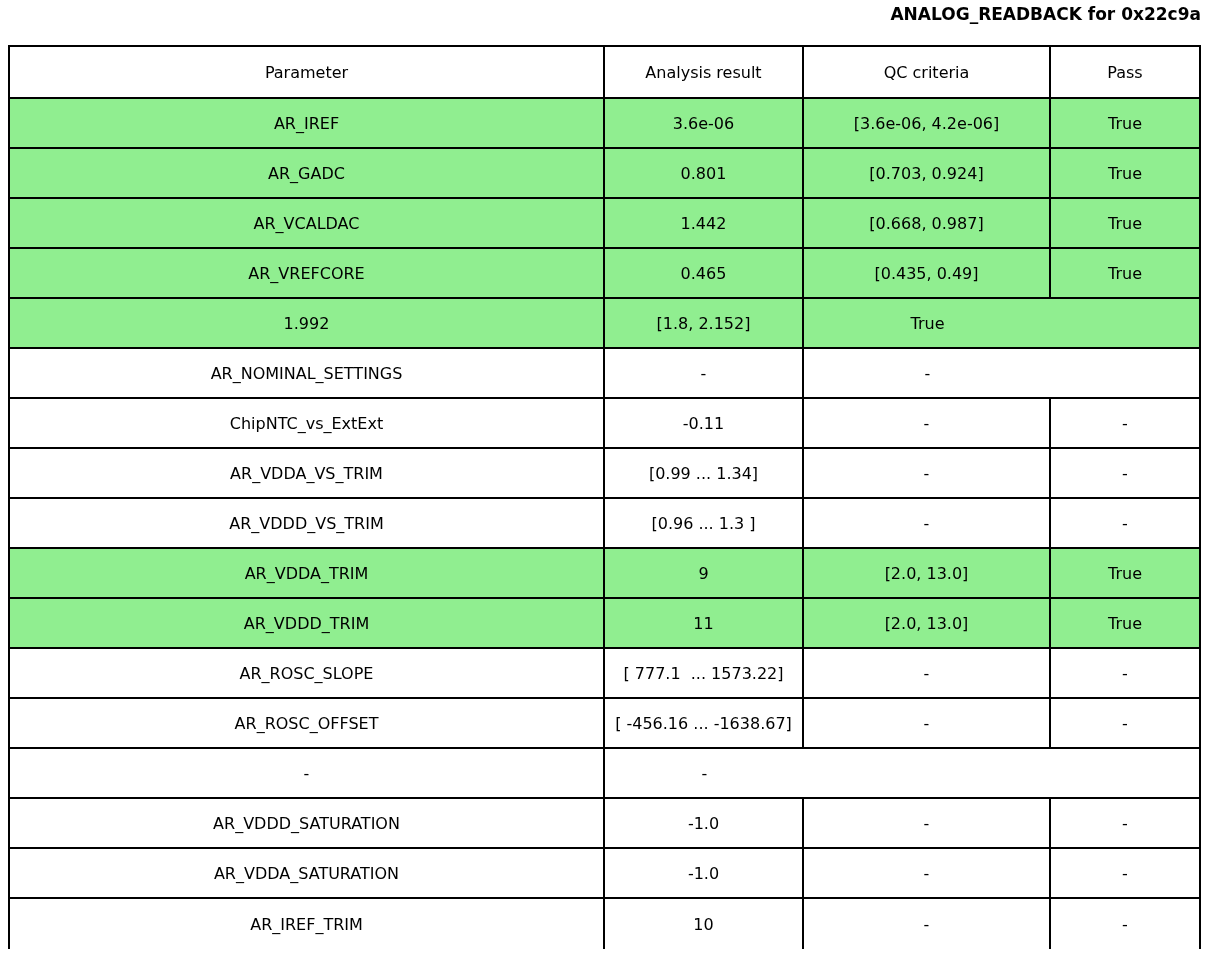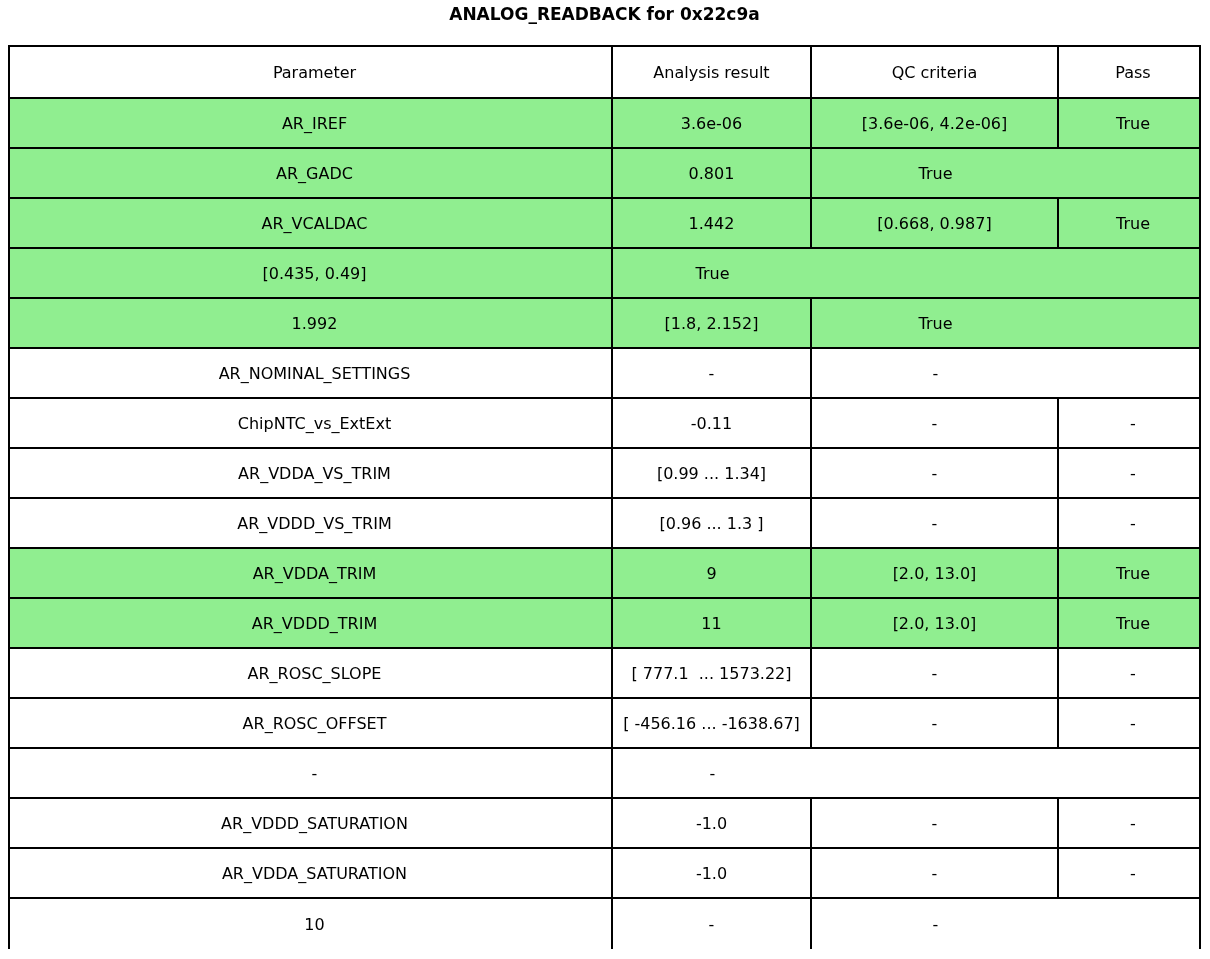--- a/index.html
+++ b/index.html
@@ -9,39 +9,38 @@
     --text:#000000;
   }
   html,body{margin:0;padding:0;background:#ffffff;}
   body{
     width:1210px;height:959px;position:relative;
     font-family:"DejaVu Sans","Liberation Sans",sans-serif;
     color:var(--text);
   }
   .fig-title{
     position:absolute;left:8px;top:4px;width:1193px;
-    text-align:center;font-size:17px;font-weight:bold;
+    text-align:right;font-size:17px;font-weight:bold;
     white-space:pre;
   }
   .qc-table{
     position:absolute;left:8px;top:45px;
     width:1193px;height:904px;
     box-sizing:border-box;
     border:2px solid var(--border);
     background:#ffffff;
     overflow:visible;
   }
   .row{
     display:grid;
     grid-template-columns:595px 199px 247px 148px;
     height:50px;
     box-sizing:border-box;
     border-bottom:2px solid var(--border);
     background:var(--white-row);
-    padding-left:8px;
   }
   .row.header{height:52px;}
   .row.green{background:var(--green);}
   .row:last-child{border-bottom:none;}
   .cell{
     display:flex;align-items:center;justify-content:center;
     box-sizing:border-box;
     border-right:2px solid var(--border);
     font-size:16px;
     white-space:pre;
@@ -67,31 +66,34 @@
   <div class="row green">
     <div class="cell c-param">AR_IREF</div>
     <div class="cell c-result">3.6e-06</div>
     <div class="cell c-criteria">[3.6e-06, 4.2e-06]</div>
     <div class="cell c-pass">True</div>
   </div>
 
   <div class="row green">
     <div class="cell c-param">AR_GADC</div>
     <div class="cell c-result">0.801</div>
+    <div class="cell c-criteria">[0.703, 0.924]</div>
     <div class="cell c-pass">True</div>
   </div>
 
   <div class="row green">
     <div class="cell c-param">AR_VCALDAC</div>
     <div class="cell c-result">1.442</div>
     <div class="cell c-criteria">[0.668, 0.987]</div>
     <div class="cell c-pass">True</div>
   </div>
 
   <div class="row green">
+    <div class="cell c-param">AR_VREFCORE</div>
+    <div class="cell c-result">0.465</div>
     <div class="cell c-criteria">[0.435, 0.49]</div>
     <div class="cell c-pass">True</div>
   </div>
 
   <div class="row green">
     <div class="cell c-result">1.992</div>
     <div class="cell c-criteria">[1.8, 2.152]</div>
     <div class="cell c-pass">True</div>
   </div>
 
@@ -163,18 +165,19 @@
   </div>
 
   <div class="row">
     <div class="cell c-param">AR_VDDA_SATURATION</div>
     <div class="cell c-result">-1.0</div>
     <div class="cell c-criteria">-</div>
     <div class="cell c-pass">-</div>
   </div>
 
   <div class="row">
+    <div class="cell c-param">AR_IREF_TRIM</div>
     <div class="cell c-result">10</div>
     <div class="cell c-criteria">-</div>
     <div class="cell c-pass">-</div>
   </div>
 </div>
 </div>
 
 </body></html>

